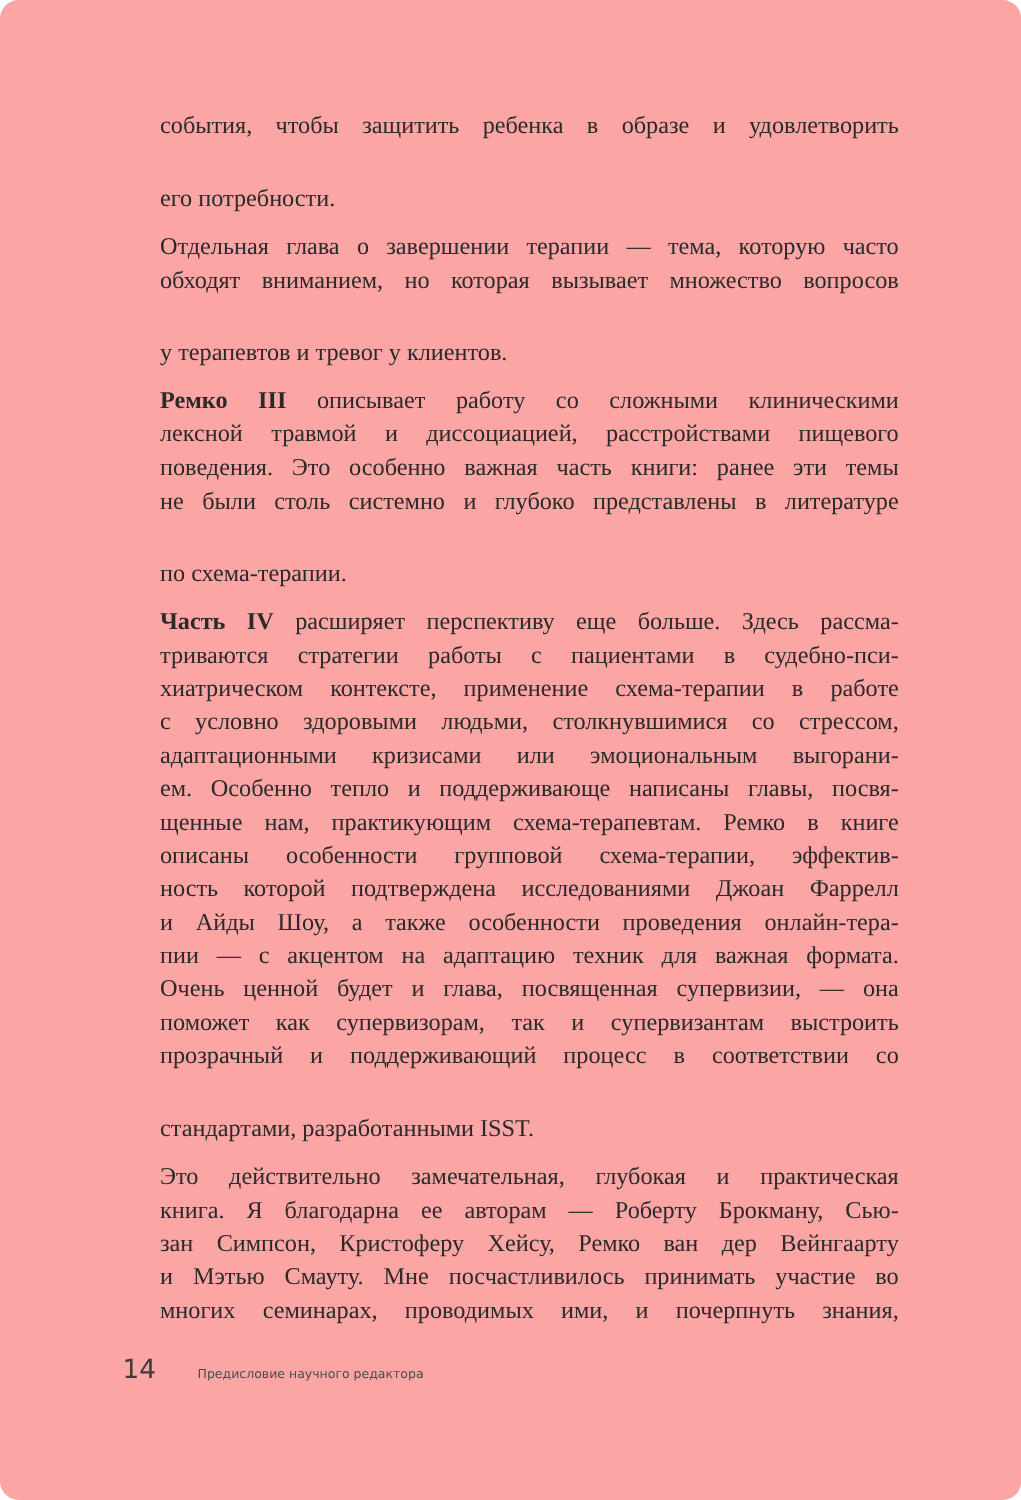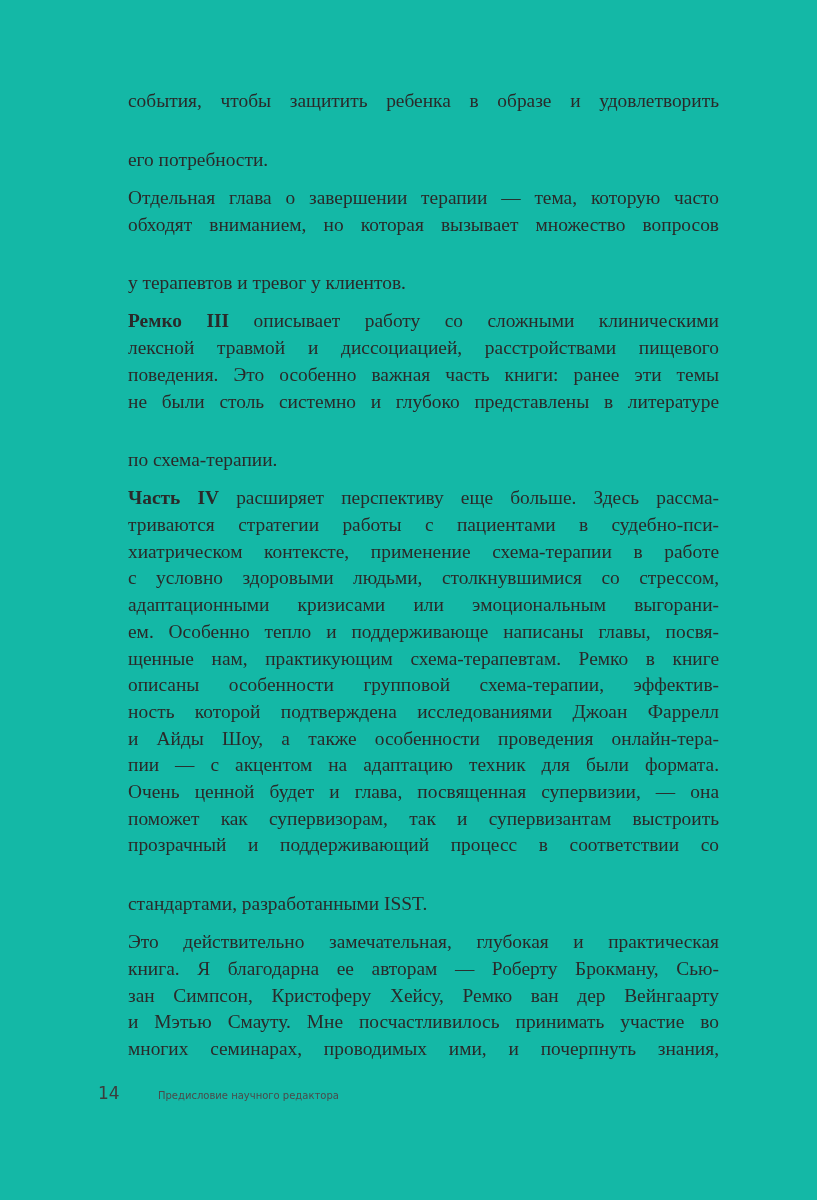--- a/index.html
+++ b/index.html
@@ -11,21 +11,22 @@
     width: 817px;
     height: 1200px;
     position: relative;
     overflow: hidden;
   }
   .page {
     position: absolute;
     left: 0; top: 0;
     width: 817px;
     height: 1200px;
-    background: #14b8a6;
+    background: #fca5a5;
+    border-radius: 15px;
   }
   .text-block {
     position: absolute;
     left: 128px;
     top: 88px;
     width: 591px;
     font-family: "Liberation Serif", "DejaVu Serif", serif;
     font-size: 19.4px;
     line-height: 26.7px;
     color: #2a2a2a;
@@ -51,21 +52,21 @@
   .footer {
     position: absolute;
     top: 1083px;
     left: 98px;
     font-family: "DejaVu Sans", "Liberation Sans", sans-serif;
     color: #3c3c3c;
     display: flex;
     align-items: baseline;
   }
   .page-number {
-    font-size: 17px;
+    font-size: 21px;
     width: 60px;
   }
   .running-title {
     font-size: 10px;
     color: #4a4a4a;
   }
 </style>
 </head>
 <body>
 
@@ -95,21 +96,21 @@
       <span class="line"><span class="bold">Часть IV</span><span> расширяет перспективу еще больше. Здесь рассма-</span></span>
       <span class="line">триваются стратегии работы с пациентами в судебно-пси-</span>
       <span class="line">хиатрическом контексте, применение схема-терапии в работе</span>
       <span class="line">с условно здоровыми людьми, столкнувшимися со стрессом,</span>
       <span class="line">адаптационными кризисами или эмоциональным выгорани-</span>
       <span class="line">ем. Особенно тепло и поддерживающе написаны главы, посвя-</span>
       <span class="line">щенные нам, практикующим схема-терапевтам. Ремко в книге</span>
       <span class="line">описаны особенности групповой схема-терапии, эффектив-</span>
       <span class="line">ность которой подтверждена исследованиями Джоан Фаррелл</span>
       <span class="line">и Айды Шоу, а также особенности проведения онлайн-тера-</span>
-      <span class="line">пии — с акцентом на адаптацию техник для были формата.</span>
+      <span class="line">пии — с акцентом на адаптацию техник для важная формата.</span>
       <span class="line">Очень ценной будет и глава, посвященная супервизии, — она</span>
       <span class="line">поможет как супервизорам, так и супервизантам выстроить</span>
       <span class="line">прозрачный и поддерживающий процесс в соответствии со</span>
       <span class="line last">стандартами, разработанными ISST.</span>
     </div>
 
     <div class="para">
       <span class="line">Это действительно замечательная, глубокая и практическая</span>
       <span class="line">книга. Я благодарна ее авторам — Роберту Брокману, Сью-</span>
       <span class="line">зан Симпсон, Кристоферу Хейсу, Ремко ван дер Вейнгаарту</span>

